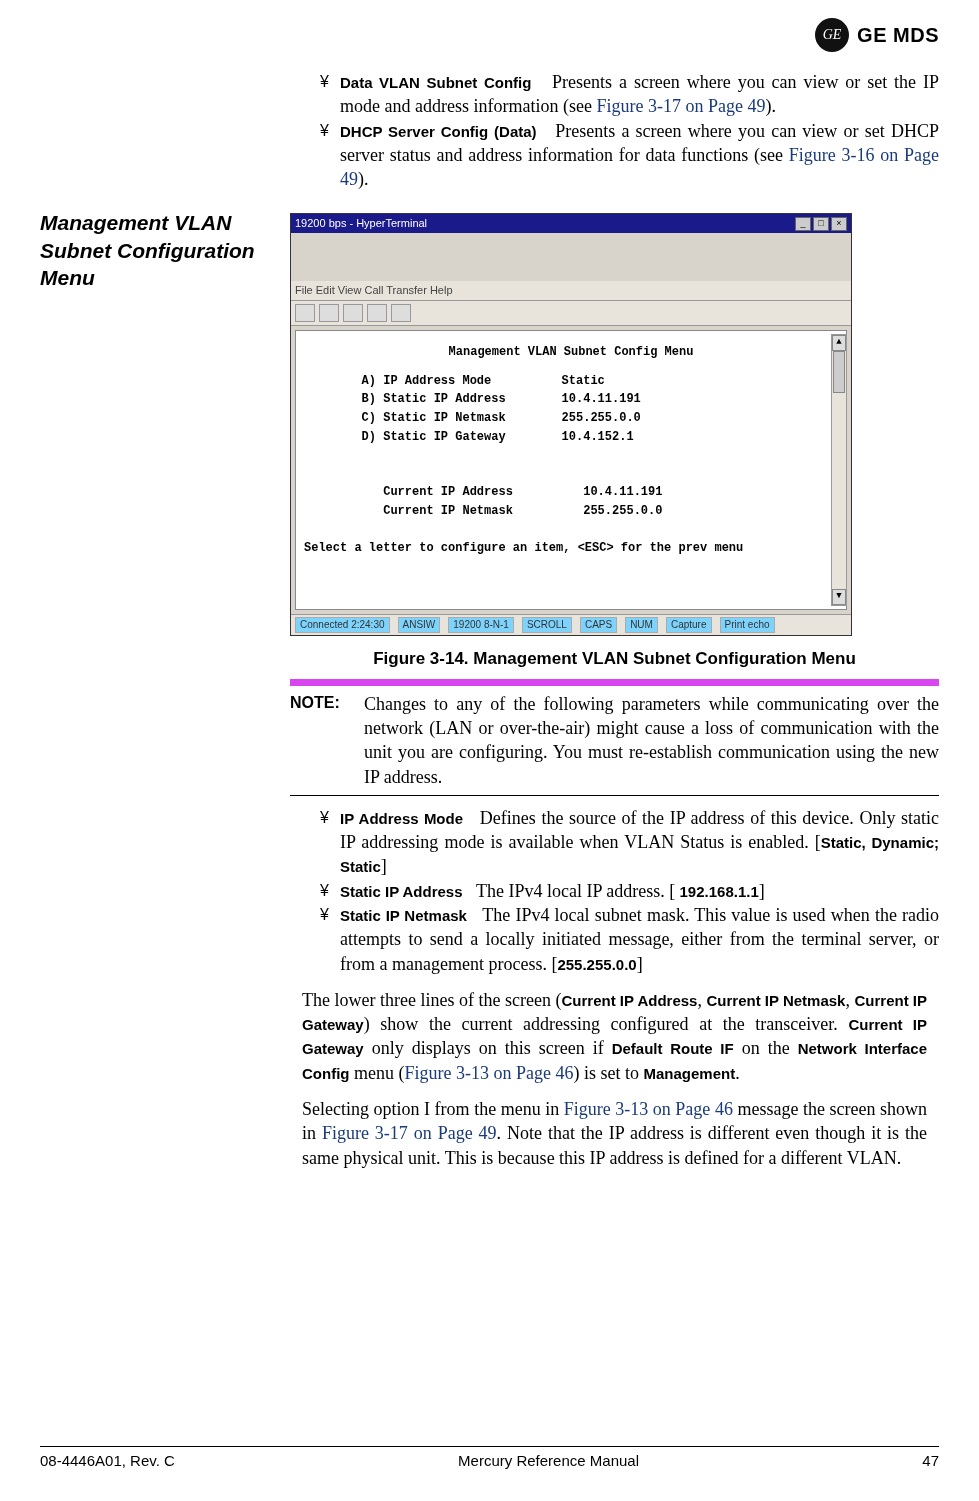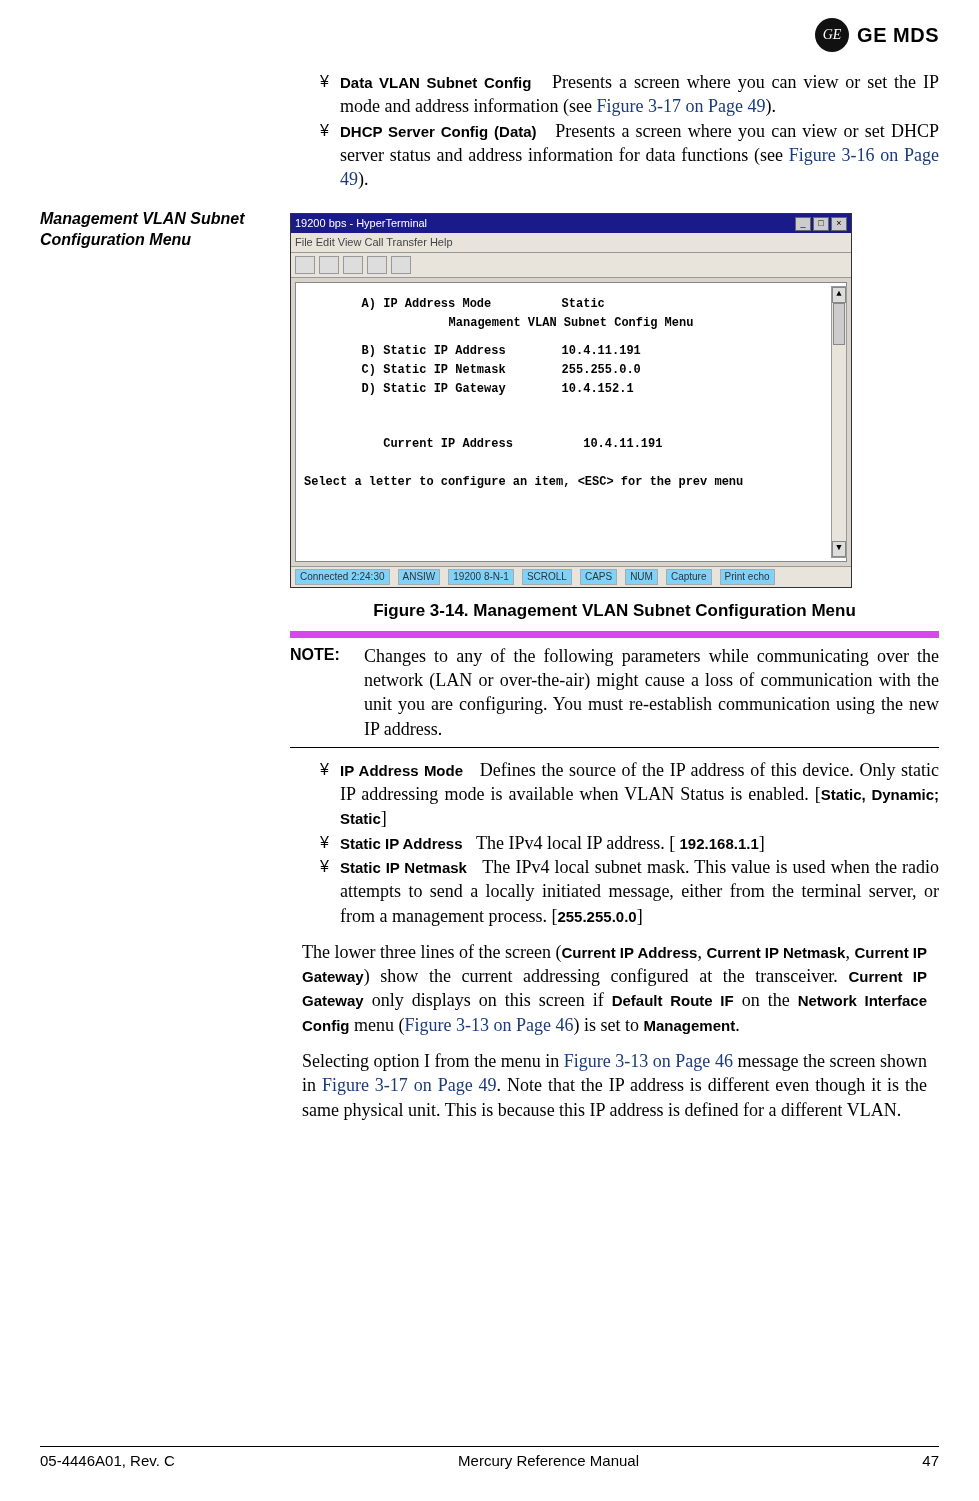--- a/index.html
+++ b/index.html
@@ -57,21 +57,21 @@
   }
   .two-col {
     display: grid;
     grid-template-columns: 220px 1fr;
     column-gap: 30px;
   }
   .side-heading {
     font-family: Arial, Helvetica, sans-serif;
     font-weight: bold;
     font-style: italic;
-    font-size: 16px;
+    font-size: 21px;
     line-height: 1.3;
   }
   .body-col {
     font-size: 18px;
   }
   .bullet {
     display: flex;
     gap: 6px;
     margin-left: 30px;
     text-indent: -0px;
@@ -143,20 +143,21 @@
   }
   .titlebar .winbtns { display: flex; gap: 2px;}
   .titlebar .winbtn { width: 14px; height: 12px; background:#ccc; border:1px solid #666; font-size:9px; line-height:10px; text-align:center; color:#000;}
   .menubar {
     background: #e8e4dc;
     font-family: Arial, sans-serif;
     font-size: 11px;
     padding: 2px 4px;
     border-bottom: 1px solid #999;
     color:#444;
+    margin-top:48px;
   }
   .toolbar {
     background: #e8e4dc;
     padding: 3px 4px;
     border-bottom: 1px solid #999;
     display:flex; gap:4px;
   }
   .toolbar .tb { width:18px; height:16px; background:#ddd; border:1px solid #999;}
   .terminal {
     background: #fff;
@@ -238,28 +239,29 @@
           <div class="menubar">File   Edit   View   Call   Transfer   Help</div>
           <div class="toolbar">
             <div class="tb"></div>
             <div class="tb"></div>
             <div class="tb"></div>
             <div class="tb"></div>
             <div class="tb"></div>
           </div>
           <div style="position:relative;">
             <div class="terminal">
+              <div class="row title-row">Management VLAN Subnet Config Menu</div>
               <div class="row">        <span class="terminal-left"><span>A)</span> <span>IP Address Mode</span></span><span>Static</span></div>
-              <div class="row title-row">Management VLAN Subnet Config Menu</div>
               <div class="row">        <span class="terminal-left"><span>B)</span> <span>Static IP Address</span></span><span>10.4.11.191</span></div>
               <div class="row">        <span class="terminal-left"><span>C)</span> <span>Static IP Netmask</span></span><span>255.255.0.0</span></div>
               <div class="row">        <span class="terminal-left"><span>D)</span> <span>Static IP Gateway</span></span><span>10.4.152.1</span></div>
               <div class="row">&nbsp;</div>
               <div class="row">&nbsp;</div>
               <div class="row">           <span class="terminal-left"><span>Current IP Address</span></span><span>10.4.11.191</span></div>
+              <div class="row">           <span class="terminal-left"><span>Current IP Netmask</span></span><span>255.255.0.0</span></div>
               <div class="row">&nbsp;</div>
               <div class="row" style="text-align:left;">Select a letter to configure an item, &lt;ESC&gt; for the prev menu</div>
             </div>
             <div class="scrollbar">
               <div class="arr top">▲</div>
               <div class="thumb"></div>
               <div class="arr bot">▼</div>
             </div>
           </div>
           <div class="statusbar">
@@ -306,17 +308,17 @@
 
         <div class="para">
           <span>Selecting option I from the menu in </span><span class="xref">Figure 3-13 on Page 46</span><span> message the screen shown in </span><span class="xref">Figure 3-17 on Page 49</span><span>. Note that the IP address is different even though it is the same physical unit. This is because this IP address is defined for a different VLAN.</span>
         </div>
       </div>
     </div>
 
   </div>
 
   <div class="footer">
-    <span>05-4446A01, Rev. C</span>
+    <span>08-4446A01, Rev. C</span>
     <span>Mercury Reference Manual</span>
     <span>47</span>
   </div>
 </div>
 
 </body></html>

